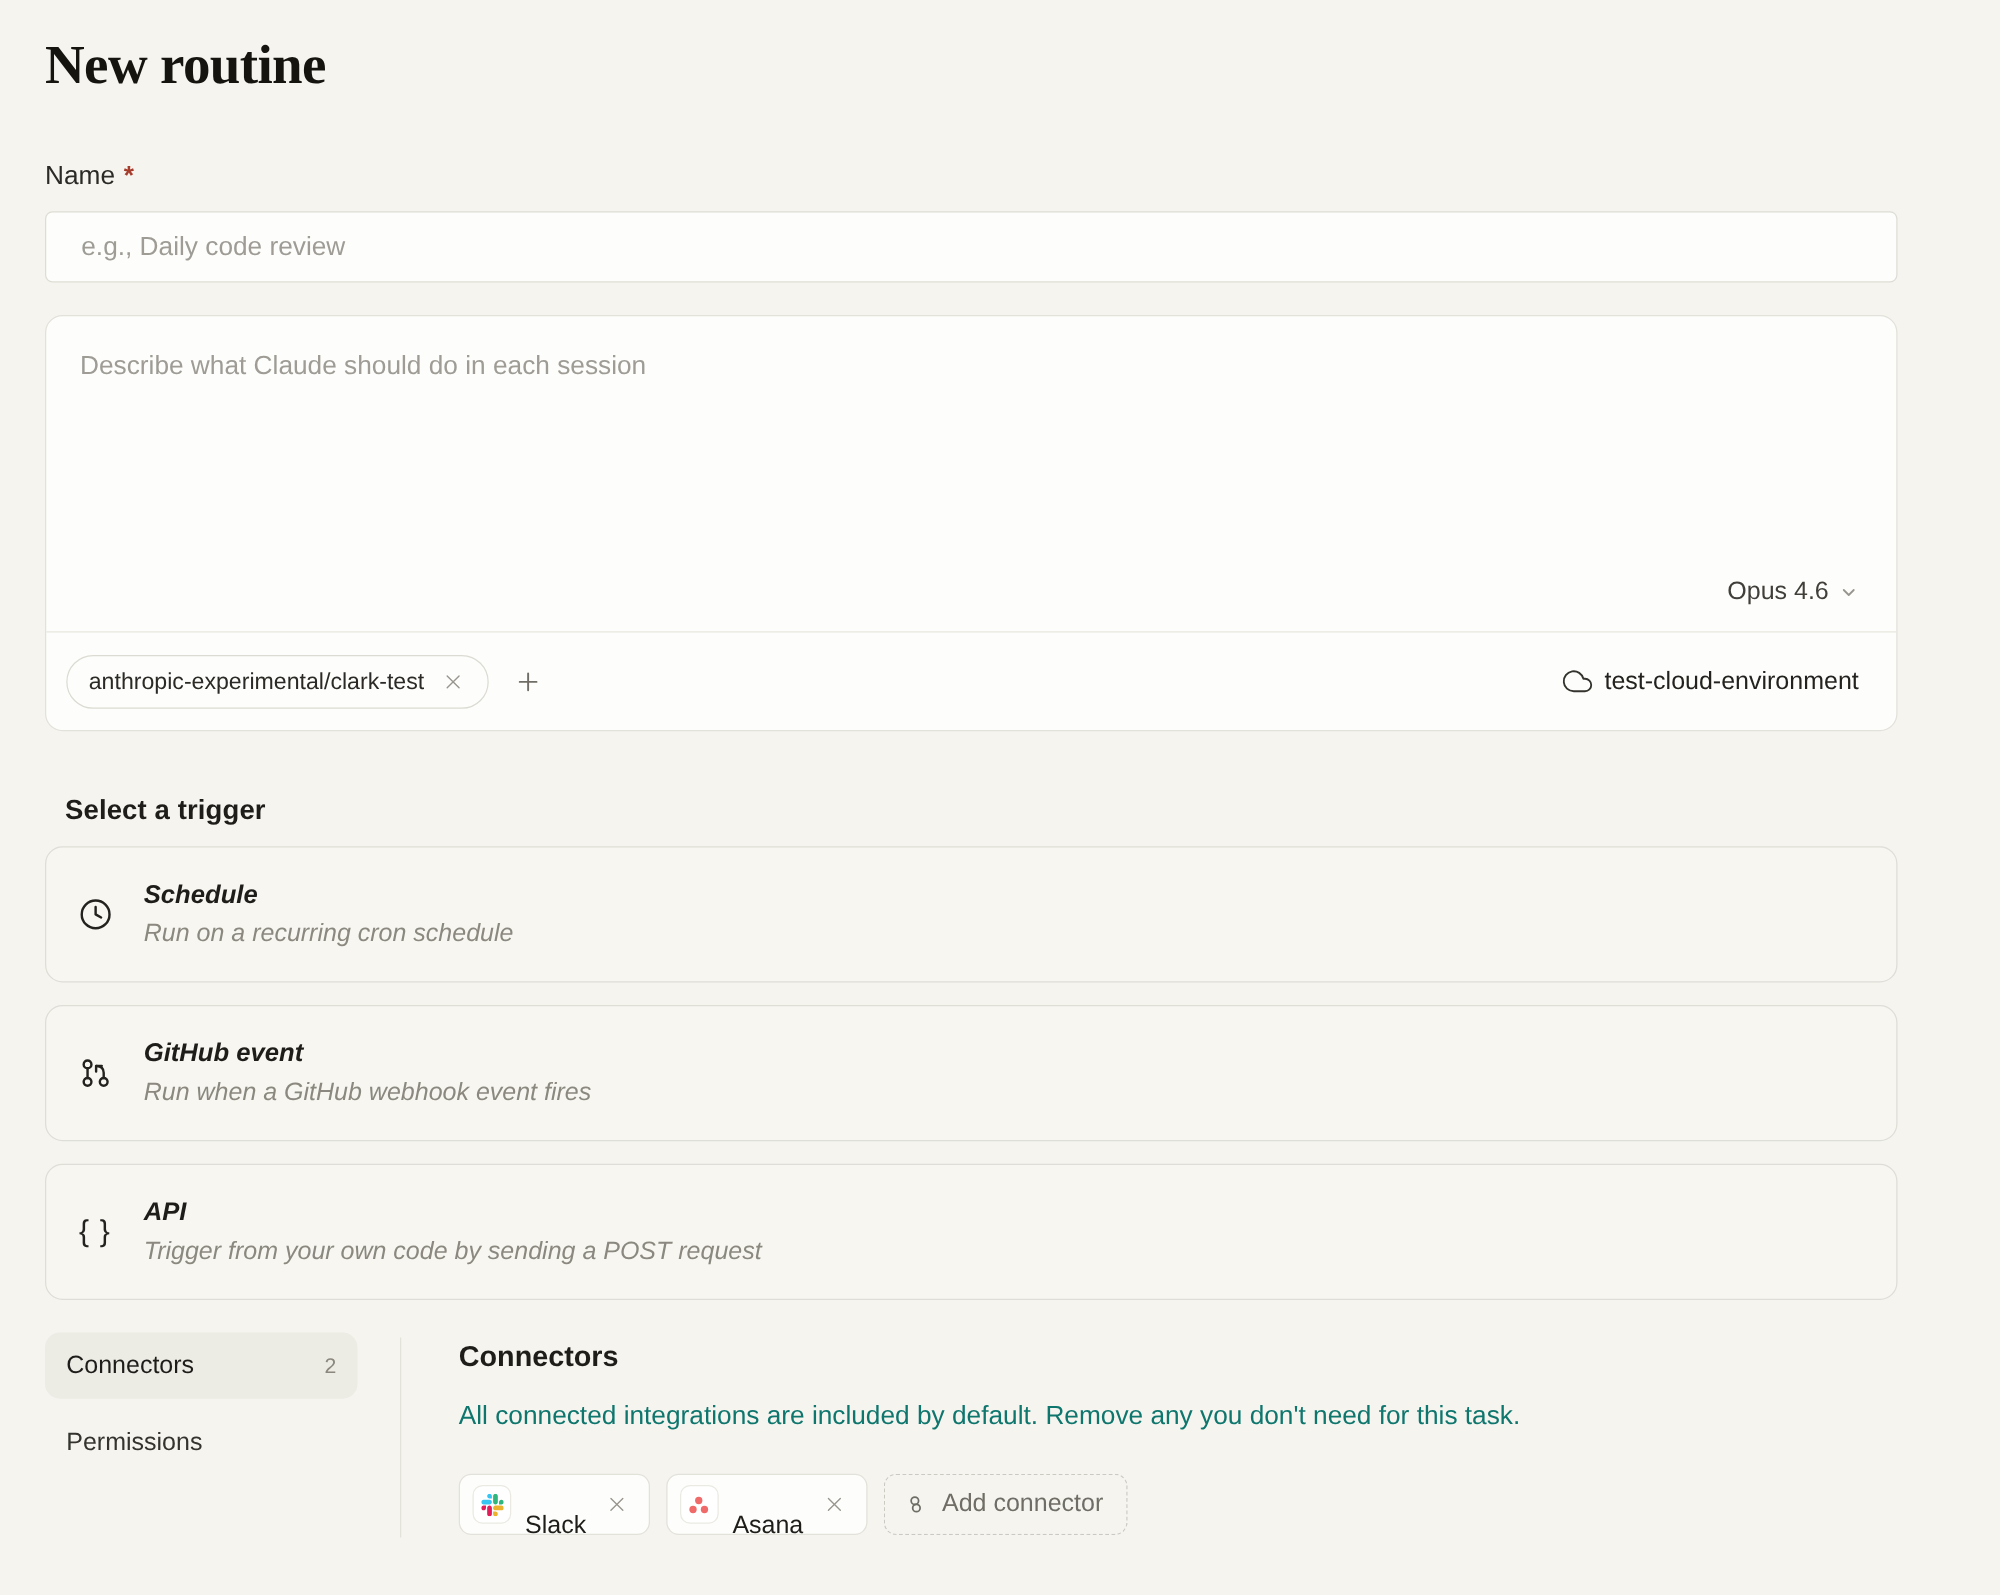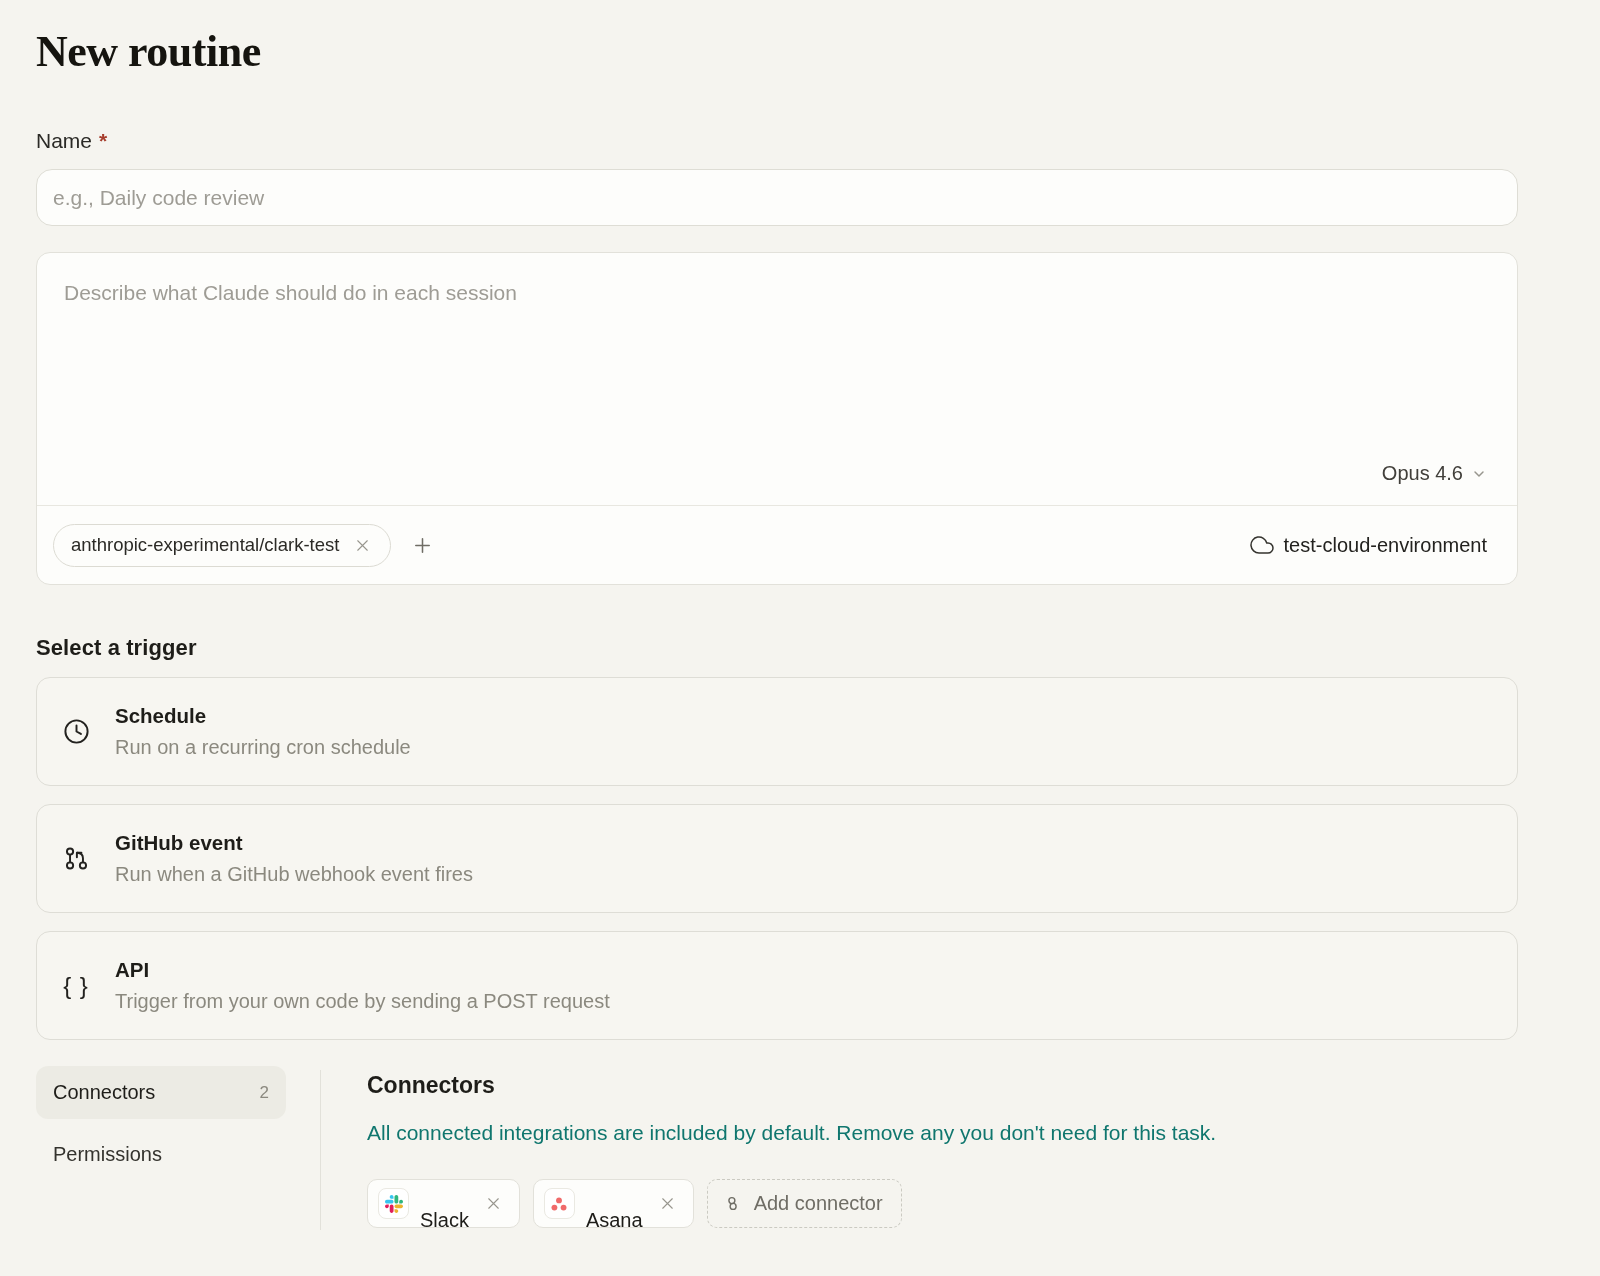--- a/index.html
+++ b/index.html
@@ -19,22 +19,22 @@
     letter-spacing:-0.5px;
     color:#15140F;
   }
 
   
   .field-label-row { margin-top:52px; display:flex; gap:7px; align-items:flex-start; }
   .field-label { font-size:21px; color:#2B2A26; }
   .required-mark { font-size:21px; color:#A63D2C; font-weight:700; }
   .name-input {
     margin-top:16px; width:100%; height:57px;
-    background:#FDFDFB; border:1px solid #DEDDD5; border-radius:16px;
-    padding:0 16px; font-size:21px; color:#23221F; outline:none;
+    background:#FDFDFB; border:1px solid #DEDDD5; border-radius:6px;
+    padding:0 28px; font-size:21px; color:#23221F; outline:none;
     font-family:inherit;
   }
   .name-input::placeholder { color:#9E9C95; }
 
   
   .prompt-card {
     margin-top:26px; width:100%; height:333px;
     background:#FDFDFB; border:1px solid #E2E1DA; border-radius:14px;
     display:flex; flex-direction:column; overflow:hidden;
   }
@@ -57,30 +57,30 @@
     border:1px solid #DCDBD3; background:#FDFDFB; border-radius:999px;
     height:43px; padding:0 14px 0 17px; cursor:default;
   }
   .repo-chip-label { font-size:18.5px; color:#2B2A26; }
   .icon-btn { background:none; border:none; cursor:pointer; display:flex; align-items:center; padding:4px; }
   .add-repo-btn { margin-left:16px; }
   .env-group { margin-left:auto; display:flex; align-items:center; gap:10px;text-align:center; }
   .env-label { font-size:20px; color:#23221F; }
 
   
-  .section-heading { margin-top:50px; font-size:22px; font-weight:700; color:#1E1D19; letter-spacing:0.1px; }
+  .section-heading { margin-top:50px; font-size:22px; font-weight:700; color:#1E1D19; letter-spacing:0.1px;margin-left:16px; }
   .trigger-list { margin-top:16px; display:flex; flex-direction:column; gap:18px; }
   .trigger-card {
     background:#F7F6F1; border:1px solid #DEDDD6; border-radius:14px;
     height:109px; display:flex; align-items:center; padding:0 24px 0 22px; gap:22px;
     cursor:pointer;
   }
   .trigger-icon { width:34px; display:flex; justify-content:center; color:#23221F; flex:0 0 auto; }
   .braces-glyph { font-size:24px; color:#23221F; letter-spacing:1px; white-space:pre; }
-  .trigger-texts { display:flex; flex-direction:column; gap:8px; }
+  .trigger-texts { display:flex; flex-direction:column; gap:8px;font-style:italic; }
   .trigger-title { font-size:20.5px; font-weight:700; color:#1E1D19; }
   .trigger-desc { font-size:20px; color:#8B897F; }
 
   
   .settings { margin-top:26px; display:flex; align-items:stretch; }
   .settings-nav { width:250px; flex:0 0 auto; padding-bottom:40px; }
   .nav-item {
     display:flex; align-items:center; justify-content:space-between;
     border-radius:12px; padding:0 17px; height:53px; cursor:pointer;
     font-size:20px; color:#34332E; margin-bottom:9px;

